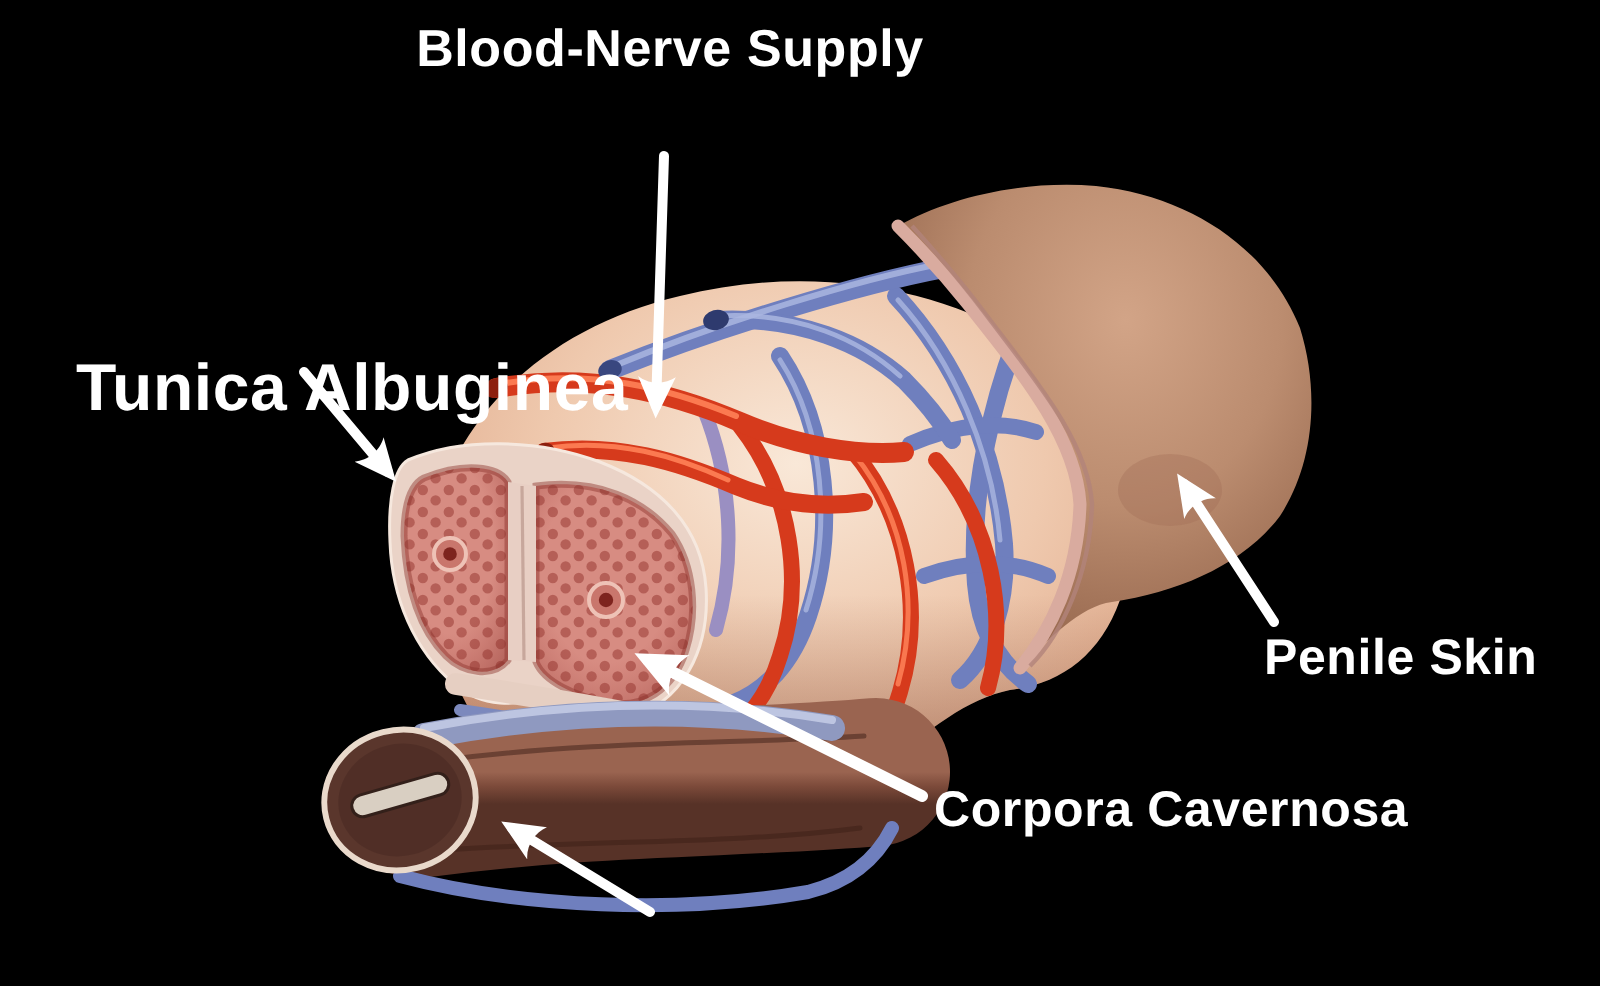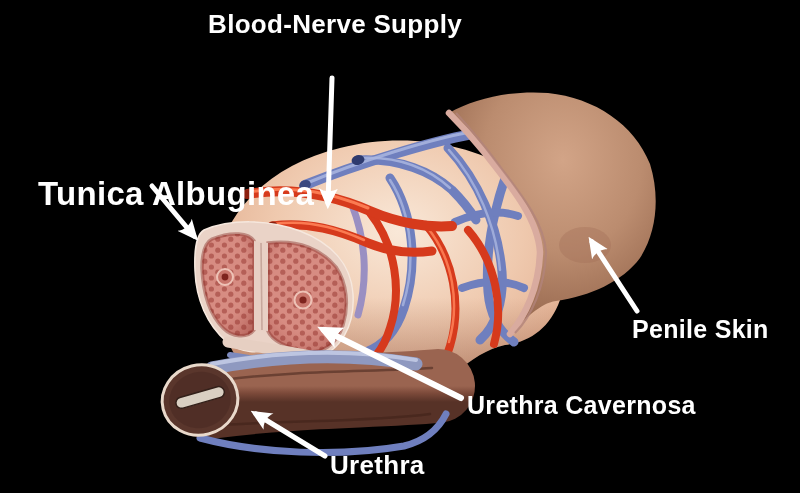--- a/index.html
+++ b/index.html
@@ -191,16 +191,15 @@
     <path class="arrowline" style="stroke-width:6" d="M461,398 L324,330" marker-end="url(#arrowHead)"></path>
     <path class="arrowline" d="M325,456 L256,414" marker-end="url(#arrowHead)"></path>
   </g>
 </svg>
 
 <div class="lbl title">
   <span>Blood-Nerve Supply</span><br>
 </div>
 <div class="lbl tunica">Tunica Albuginea</div>
 <div class="lbl skin">Penile Skin</div>
-<div class="lbl corpora">Urethra Cavernosa</div>
-<div class="lbl urethra">Urethra</div>
+<div class="lbl corpora">Corpora Cavernosa</div>
 
 </div>
 
 </body></html>

